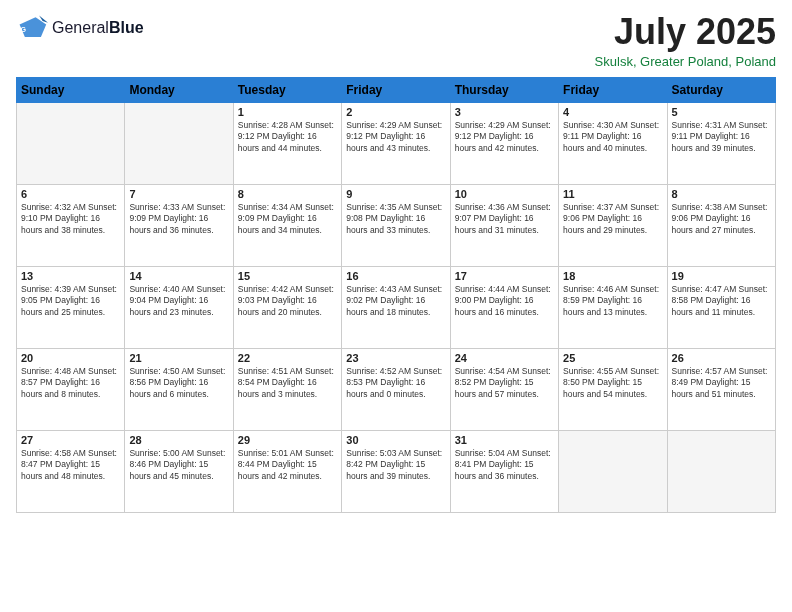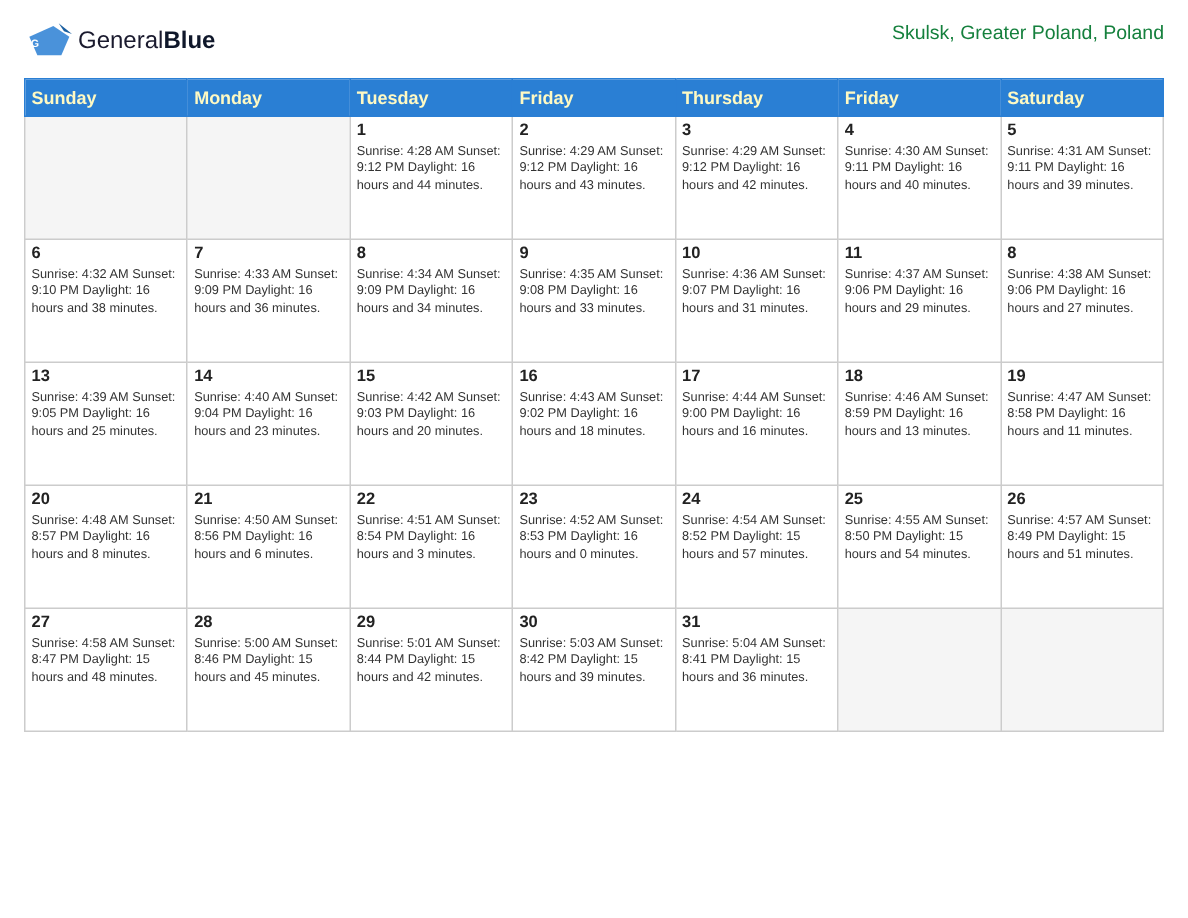--- a/index.html
+++ b/index.html
@@ -47,21 +47,21 @@
       color: #15803d;
       margin-top: 2px;
     }
     .calendar {
       width: 100%;
       border-collapse: collapse;
       table-layout: fixed;
     }
     .calendar th {
       background: #2a7fd4;
-      color: #fef9c3;
+      color: #000000;
       font-size: 12px;
       font-weight: bold;
       padding: 5px 4px;
       text-align: left;
       border: 1px solid #2a7fd4;
     }
     .calendar td {
       vertical-align: top;
       border: 1px solid #ccc;
       padding: 3px 4px;
@@ -97,20 +97,21 @@
         <text x="5" y="22" font-size="8" font-weight="bold" fill="white" font-family="Arial">G</text>
       </svg>
       <div>
         <div style="display:flex;align-items:center;gap:0">
           <span class="logo-general" style="font-size:16px;font-weight:normal;color:#1a1a2e;text-align:center;">General</span>
           <span class="logo-blue" style="font-size:16px;font-weight:bold;color:#0f172a;">Blue</span>
         </div>
       </div>
     </div>
     <div class="title-block">
+      <div class="month-title">July 2025</div>
       <div class="location">Skulsk, Greater Poland, Poland</div>
     </div>
   </div>
 
   <table class="calendar">
     <thead>
       <tr>
       <th>Sunday</th>
           <th>Monday</th>
           <th>Tuesday</th>

